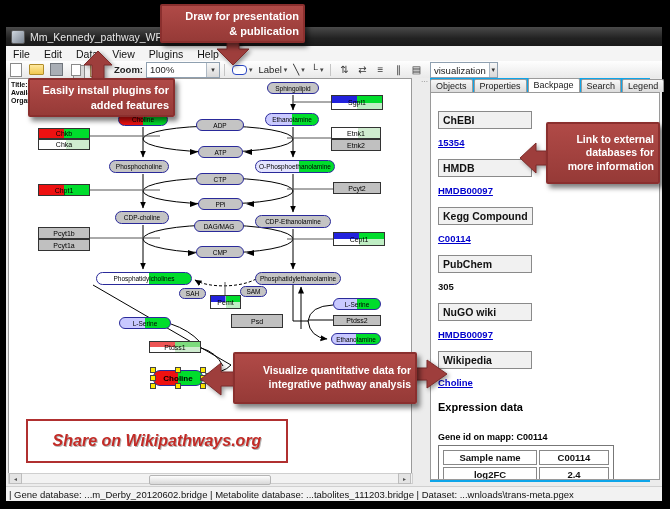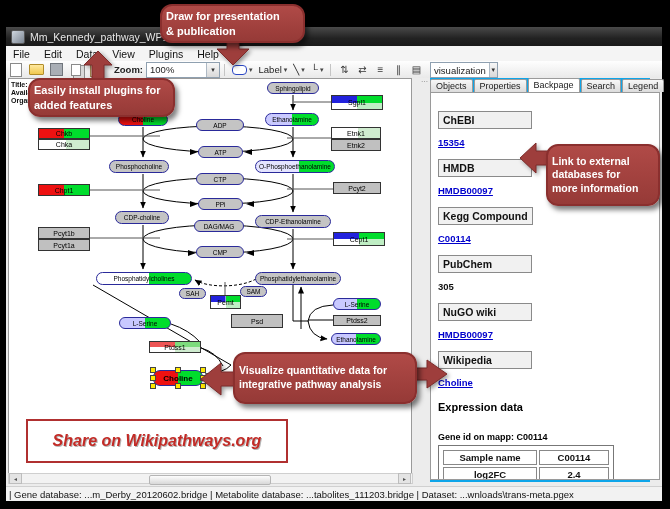--- a/index.html
+++ b/index.html
@@ -94,28 +94,28 @@
     box-sizing:border-box;display:flex;align-items:center}
   .scr-btn{width:11px;height:9px;background:#e4e4e4;border:1px solid #bdbdbd;font-size:6px;color:#555;
     display:flex;align-items:center;justify-content:center;flex:0 0 11px}
   #scr-thumb{position:absolute;left:140px;top:1px;width:120px;height:8px;background:linear-gradient(#fdfdfd,#d8d8d8);
     border:1px solid #b5b5b5;border-radius:2px}
   #statusbar{left:6px;top:486px;width:656px;height:15px;background:#f2f2f2;border-top:1px solid #d0d0d0;
     font-size:9.5px;color:#111;display:flex;align-items:center;padding-left:3px;box-sizing:border-box;
     white-space:nowrap;overflow:hidden}
 
   
-  .callout{position:absolute;background:linear-gradient(#b04a47,#963a37);border:2px solid #8a2f2e;border-radius:12px;
-    color:#fff;font-weight:bold;text-align:left;display:flex;flex-direction:column;justify-content:center;
+  .callout{position:absolute;background:linear-gradient(#b04a47,#963a37);border:2px solid #8a2f2e;border-radius:2px;
+    color:#fff;font-weight:bold;text-align:right;display:flex;flex-direction:column;justify-content:center;
     box-shadow:3px 4px 5px rgba(0,0,0,.5);z-index:50;line-height:1.3}
   .callout .cl{padding:0 4px;white-space:nowrap}
   .cal-arrow{position:absolute;z-index:49;filter:drop-shadow(2px 2px 2px rgba(0,0,0,.4))}
   #callout-draw{left:160px;top:4px;width:141px;height:35px;font-size:11px}
   #callout-plugins{left:28px;top:78px;width:143px;height:35px;font-size:11px}
-  #callout-link{left:546px;top:144px;width:110px;height:58px;font-size:10.5px}
+  #callout-link{left:546px;top:122px;width:110px;height:58px;font-size:10.5px}
   #callout-visualize{left:233px;top:352px;width:180px;height:48px;font-size:10.5px}
   #share-box{position:absolute;left:26px;top:419px;width:258px;height:40px;background:#fff;
     border:2px solid #b03030;display:flex;align-items:center;justify-content:center;z-index:45}
   #share-text{font-size:16px;font-weight:bold;font-style:italic;color:#c32b26;text-shadow:1px 1px 0 #b5b5b5}
 </style>
 </head>
 <body>
 
 <div id="stage">
 

